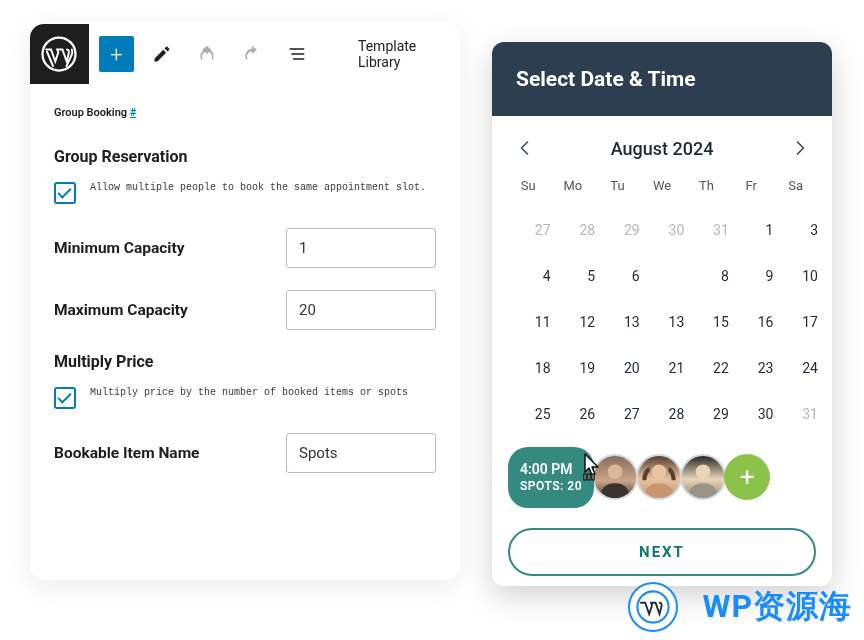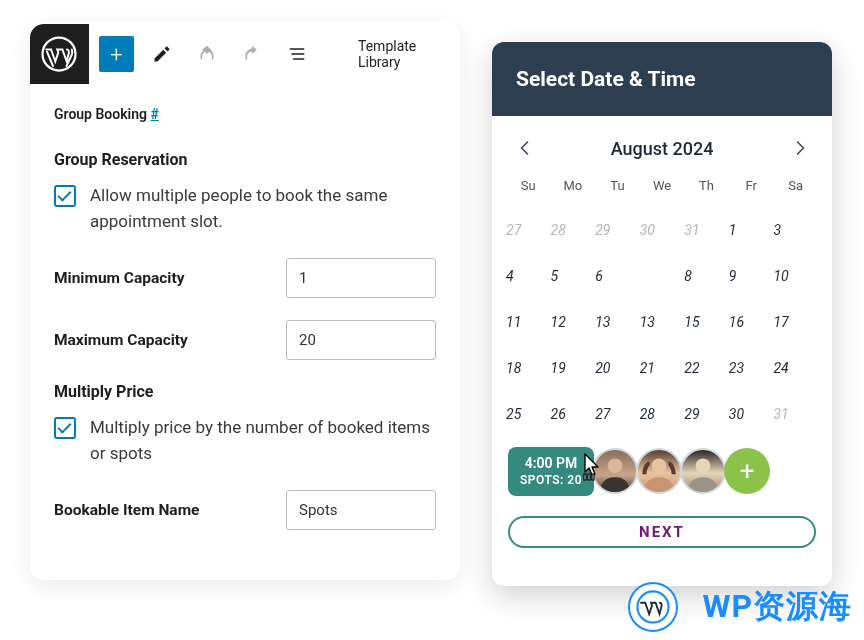--- a/index.html
+++ b/index.html
@@ -9,58 +9,58 @@
 .editor-toolbar { display: flex; align-items: center; gap: 4px; padding: 0; height: 64px; }
 .wp-logo { width: 60px; height: 60px; background: #1e1e1e; display: flex; align-items: center; justify-content: center; border-top-left-radius: 14px; }
 .wp-logo svg { width: 36px; height: 36px; }
 .tb-btn { width: 36px; height: 36px; display: flex; align-items: center; justify-content: center; border: none; background: transparent; cursor: pointer; border-radius: 2px; margin-left: 6px; }
 .tb-add { background: #007cba; color: #fff; font-size: 22px; font-weight: 300; }
 .tb-edit svg, .tb-undo svg, .tb-redo svg, .tb-menu svg { width: 20px; height: 20px; }
 .tb-undo, .tb-redo { opacity: 0.35; }
 .tb-text { margin-left: 39px; font-size: 14px; color: #1e1e1e; }
 
 .editor-body { padding: 20px 24px; }
-.block-path { font-size: 14px; color: #1e1e1e; font-weight: 600; margin-bottom: 28px; }
+.block-path { font-size: 11px; color: #1e1e1e; font-weight: 600; margin-bottom: 28px; }
 .block-path a { color: #007cba; text-decoration: underline; }
 .sec-title { font-size: 16px; font-weight: 700; color: #1e1e1e; margin-bottom: 14px; }
 .check-row { display: flex; align-items: flex-start; gap: 14px; margin-bottom: 24px; }
 .checkbox { width: 22px; height: 22px; border: 2px solid #999; border-radius: 3px; flex-shrink: 0; display: flex; align-items: center; justify-content: center; position: relative; margin-top: 2px; }
 .checkbox.checked { border-color: #007cba; }
 .checkbox.checked::after { content: ""; position: absolute; left: 5px; top: 1px; width: 5px; height: 11px; border: solid #007cba; border-width: 0 2.5px 2.5px 0; transform: rotate(45deg); }
-.check-label { font-size: 17px; color: #3a3a3a; line-height: 1.5; }
+.check-label { font-size: 10px; color: #3a3a3a; line-height: 1.5; font-family: Liberation Mono, monospace; }
 .field-row { display: flex; align-items: center; justify-content: space-between; margin-bottom: 22px; }
 .field-label { font-size: 15.5px; font-weight: 700; color: #1e1e1e; }
 .field-input { width: 150px; height: 40px; border: 1px solid #bbb; border-radius: 3px; padding: 0 12px; font-size: 15px; color: #333; }
 
 .widget-panel { position: absolute; left: 492px; top: 42px; width: 340px; height: 544px; background: #fff; border-radius: 12px; box-shadow: 0 10px 30px rgba(0,0,0,0.18); overflow: hidden; }
 .widget-header { background: #2c3e50; color: #fff; height: 74px; display: flex; align-items: center; padding: 0 24px; }
 .widget-header-title { font-size: 21px; font-weight: 700; }
 .month-row { display: flex; align-items: center; justify-content: space-between; padding: 18px 18px 10px; }
 .month-nav { width: 28px; height: 28px; display: flex; align-items: center; justify-content: center; cursor: pointer; border: none; background: transparent; }
 .month-nav svg { width: 9px; height: 14px; }
 .month-title { font-size: 18px; color: #1e2a36; font-weight: 500; }
 .cal-grid { display: grid; grid-template-columns: repeat(7, 1fr); padding: 0 14px; row-gap: 16px; }
 .cal-head { font-size: 13px; color: #555; text-align: center; padding: 6px 0; font-weight: 400; }
-.cal-day { font-size: 14px; color: #1e2a36; text-align: left; padding: 7px 0; cursor: pointer; border: none; background: transparent; position: relative; font-style: italic; }
+.cal-day { font-size: 14px; color: #1e2a36; text-align: right; padding: 7px 0; cursor: pointer; border: none; background: transparent; position: relative; }
 .cal-day.muted { color: #b0b6bc; }
 .cal-day.selected { color: #fff; }
 .cal-day.selected::before { content: ""; position: absolute; left: 50%; top: 50%; width: 32px; height: 32px; background: #8bc34a; border-radius: 50%; transform: translate(-50%, -50%); z-index: -1; }
 
 .time-row { display: flex; align-items: center; gap: 6px; padding: 18px 16px 12px; }
-.time-pill { background: #358a7f; color: #fff; border-radius: 8px; padding: 8px 12px; text-align: center; line-height: 1.25; cursor: pointer; flex-shrink: 0; position: relative; }
+.time-pill { background: #358a7f; color: #fff; border-radius: 20px; padding: 14px 12px; text-align: left; line-height: 1.25; cursor: pointer; flex-shrink: 0; position: relative; }
 .time-pill .t1 { font-size: 14px; font-weight: 600; }
 .time-pill .t2 { font-size: 12px; font-weight: 600; letter-spacing: 0.5px; }
 .avatar { width: 46px; height: 46px; border-radius: 50%; border: 2px solid #d0d8dc; flex-shrink: 0; margin-left: -8px; background: #dde4e8; overflow: hidden; }
 .avatar:first-of-type { margin-left: 6px; }
 .avatar.a1 { background: linear-gradient(180deg, #8a6d5b 0%, #c9a58a 60%, #4a3a30 100%); }
 .avatar.a2 { background: linear-gradient(180deg, #5a3d2e 0%, #e8c4a0 55%, #c99570 100%); }
 .avatar.a3 { background: linear-gradient(180deg, #2a2622 0%, #e8d4b8 55%, #9a8870 100%); }
 .avatar svg { width: 100%; height: 100%; }
 .add-avatar { width: 46px; height: 46px; border-radius: 50%; background: #8bc34a; color: #fff; display: flex; align-items: center; justify-content: center; font-size: 26px; cursor: pointer; margin-left: -8px; flex-shrink: 0; border: none; }
-.next-btn { margin: 8px 16px 16px; height: 32px; border: 2px solid #358a7f; border-radius: 24px; background: #fff; color: #701a75; font-size: 15px; font-weight: 700; letter-spacing: 2px; cursor: pointer; display: flex; align-items: center; justify-content: center; width: calc(100% - 32px); }
+.next-btn { margin: 8px 16px 16px; height: 48px; border: 2px solid #358a7f; border-radius: 24px; background: #fff; color: #0f766e; font-size: 15px; font-weight: 700; letter-spacing: 2px; cursor: pointer; display: flex; align-items: center; justify-content: center; width: calc(100% - 32px); }
 
 .cursor-icon { position: absolute; left: 578px; top: 452px; z-index: 5; pointer-events: none; }
 .watermark { position: absolute; right: 12px; bottom: 8px; display: flex; align-items: center; gap: 24px; }
 .watermark .wm-circle { width: 50px; height: 50px; border-radius: 50%; border: 2px solid #1a8cff; display: flex; align-items: center; justify-content: center; background: #fff; }
 .watermark .wm-circle svg { width: 34px; height: 34px; }
 .watermark .wm-text { font-size: 32px; font-weight: 700; color: #1a8cff; letter-spacing: 1px; }
 </style>
 </head>
 <body>
 

